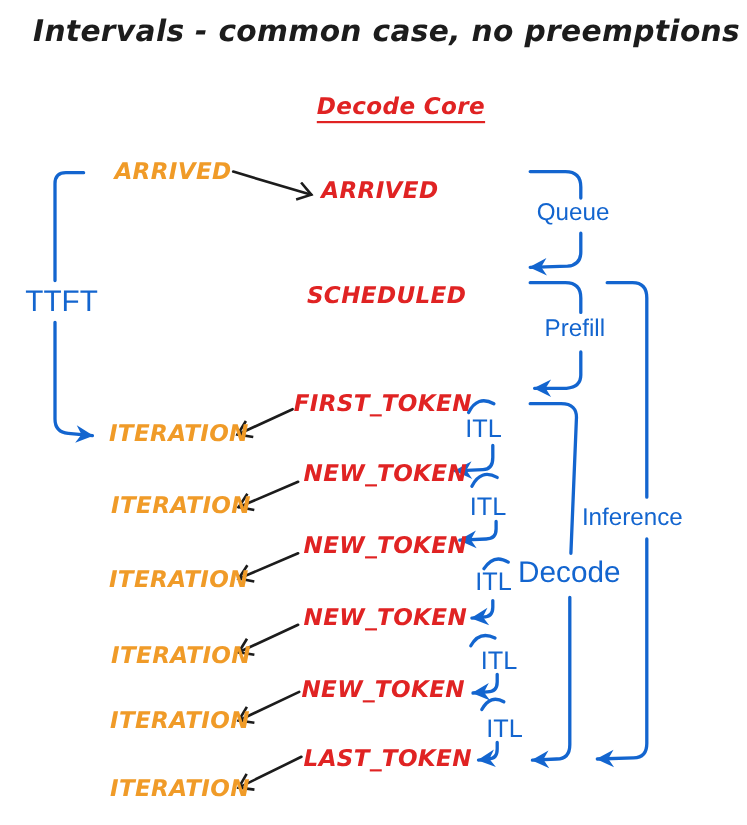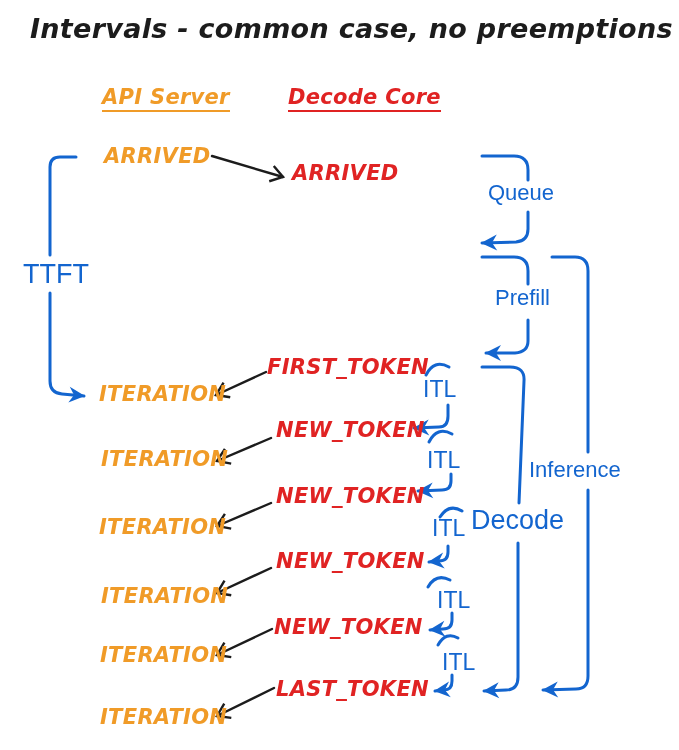--- a/index.html
+++ b/index.html
@@ -70,32 +70,32 @@
     <path class="blk" marker-end="url(#mBlack)" d="M266,372 L216,395"></path>
     <path class="blk" marker-end="url(#mBlack)" d="M271,438 L217,461"></path>
     <path class="blk" marker-end="url(#mBlack)" d="M271,503 L217,526"></path>
     <path class="blk" marker-end="url(#mBlack)" d="M271,568 L217,593"></path>
     <path class="blk" marker-end="url(#mBlack)" d="M272,629 L217,655"></path>
     <path class="blk" marker-end="url(#mBlack)" d="M274,688 L217,716"></path>
   </svg>
 
   <div class="txt hand title" style="left:30px;top:15px;width:580px;">Intervals - common case, no preemptions</div>
 
-  <div class="txt hand hdr orange" style="left:102px;top:87px;">API Server</div>
   <div class="txt hand hdr red" style="left:288px;top:87px;">Decode Core</div>
 
   <div class="txt hand ev orange" style="left:104px;top:146px;">ARRIVED</div>
   <div class="txt hand ev orange" style="left:99px;top:384px;">ITERATION</div>
   <div class="txt hand ev orange" style="left:101px;top:449px;">ITERATION</div>
   <div class="txt hand ev orange" style="left:99px;top:517px;">ITERATION</div>
   <div class="txt hand ev orange" style="left:101px;top:586px;">ITERATION</div>
   <div class="txt hand ev orange" style="left:100px;top:645px;">ITERATION</div>
   <div class="txt hand ev orange" style="left:100px;top:707px;">ITERATION</div>
 
   <div class="txt hand ev red" style="left:292px;top:163px;">ARRIVED</div>
+  <div class="txt hand ev red" style="left:279px;top:258px;">SCHEDULED</div>
   <div class="txt hand ev red" style="left:267px;top:357px;">FIRST_TOKEN</div>
   <div class="txt hand ev red" style="left:276px;top:420px;">NEW_TOKEN</div>
   <div class="txt hand ev red" style="left:276px;top:486px;">NEW_TOKEN</div>
   <div class="txt hand ev red" style="left:276px;top:551px;">NEW_TOKEN</div>
   <div class="txt hand ev red" style="left:274px;top:617px;">NEW_TOKEN</div>
   <div class="txt hand ev red" style="left:276px;top:679px;">LAST_TOKEN</div>
 
   <div class="txt lbl f27" style="left:23px;top:261px;">TTFT</div>
   <div class="txt lbl f26" style="left:488px;top:182px;">Queue</div>
   <div class="txt lbl f26" style="left:495px;top:287px;">Prefill</div>

